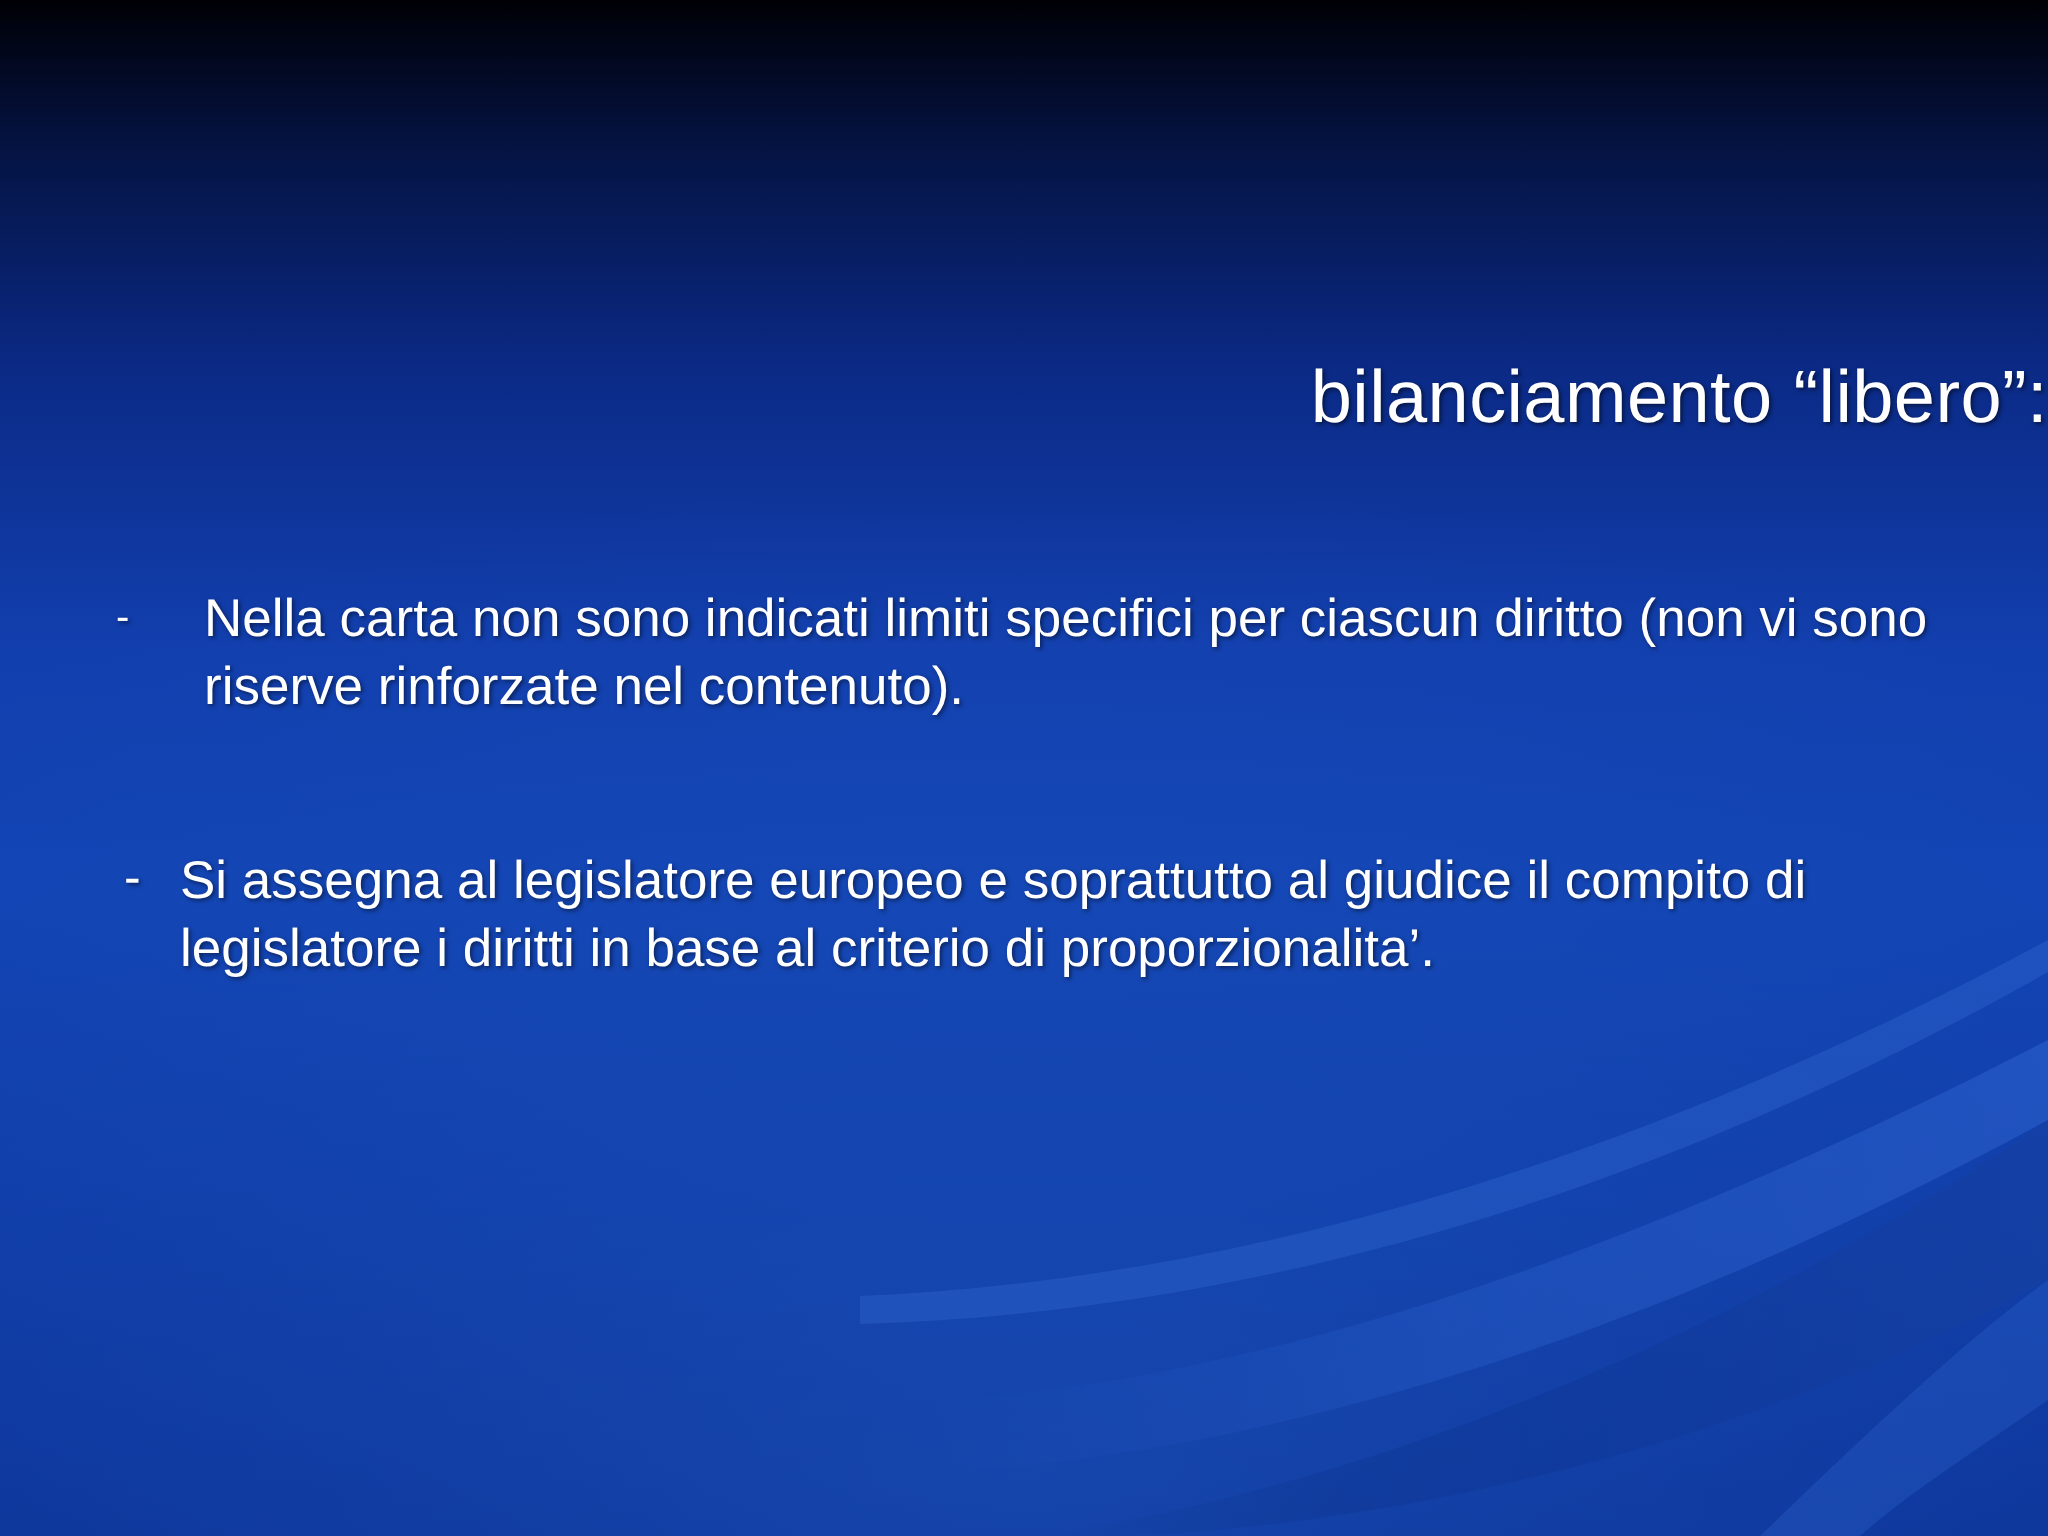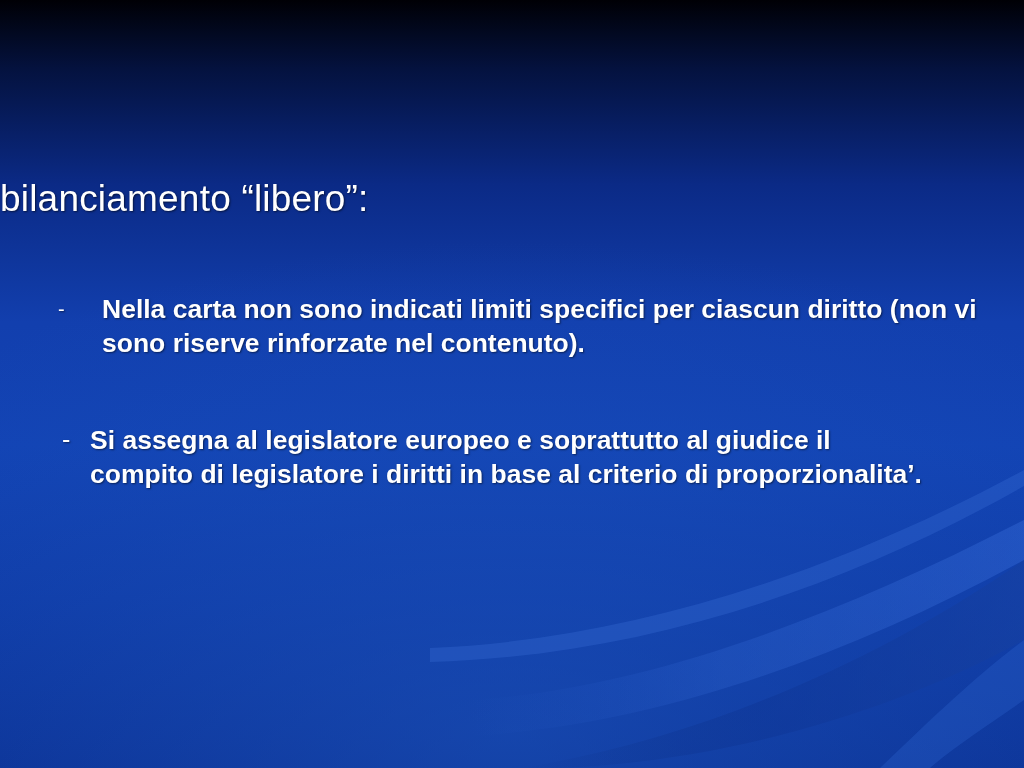--- a/index.html
+++ b/index.html
@@ -38,21 +38,21 @@
     position: relative;
     width: 1024px;
     height: 768px;
   }
 
   .title {
     position: absolute;
     left: 0;
     top: 178px;
     width: 1024px;
-    text-align: left;
+    text-align: right;
     color: #ffffff;
     font-size: 37px;
     line-height: 1.15;
     letter-spacing: 0.2px;
     text-shadow: 1px 1px 2px rgba(0,0,0,0.55);
   }
 
   .body-block {
     position: absolute;
     left: 52px;
@@ -69,21 +69,20 @@
     text-shadow: 1px 1px 2px rgba(0,0,0,0.5);
   }
 
   .bullet .dash {
     flex: 0 0 auto;
     color: #ffffff;
   }
 
   .bullet .txt {
     flex: 1 1 auto;
-    font-weight: bold;
   }
 
   .bullet-1 { margin-left: 6px; }
   .bullet-1 .dash { width: 44px; font-size: 20px; padding-top: 4px; }
   .bullet-1 .txt { max-width: 880px; }
 
   .gap { height: 62px; }
 
   .bullet-2 { margin-left: 10px; }
   .bullet-2 .dash { width: 28px; font-size: 25px; }

